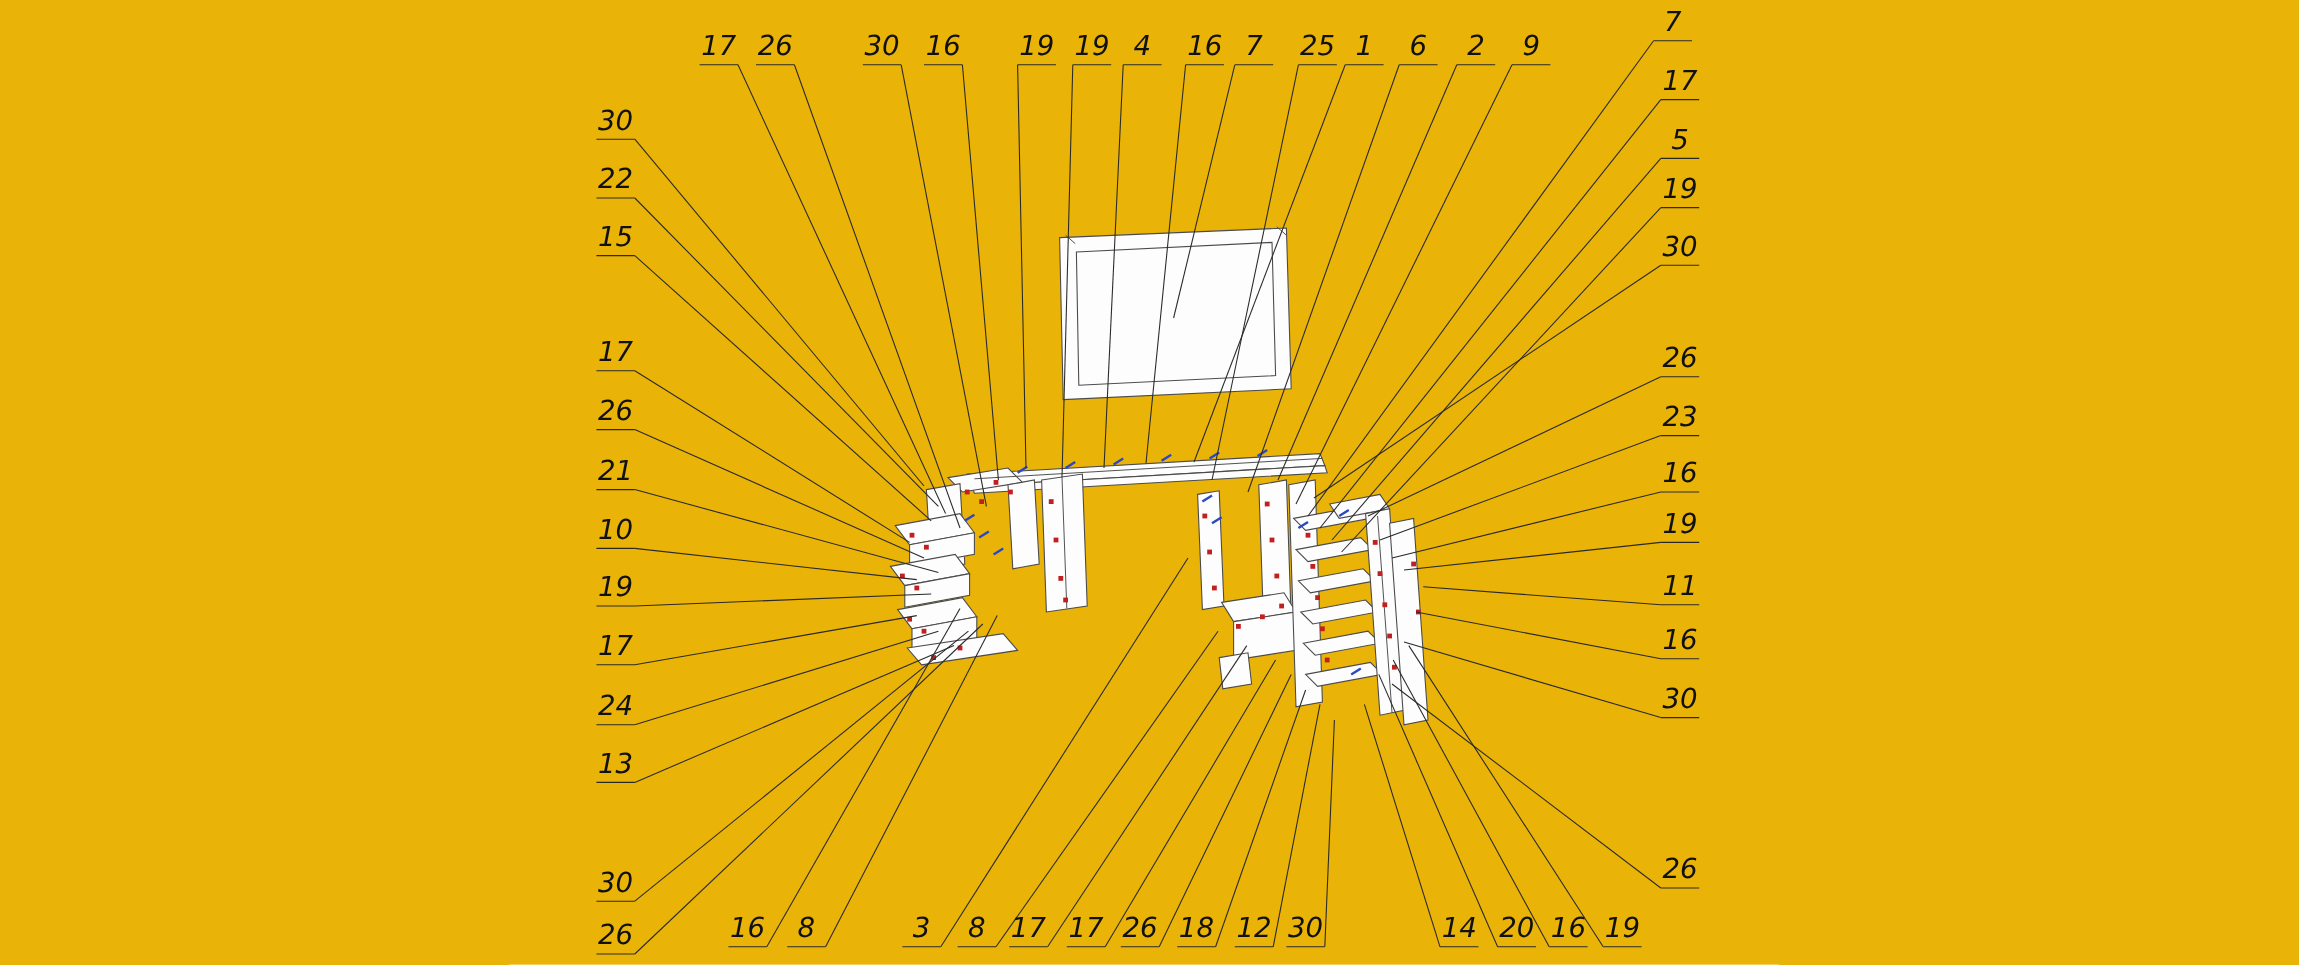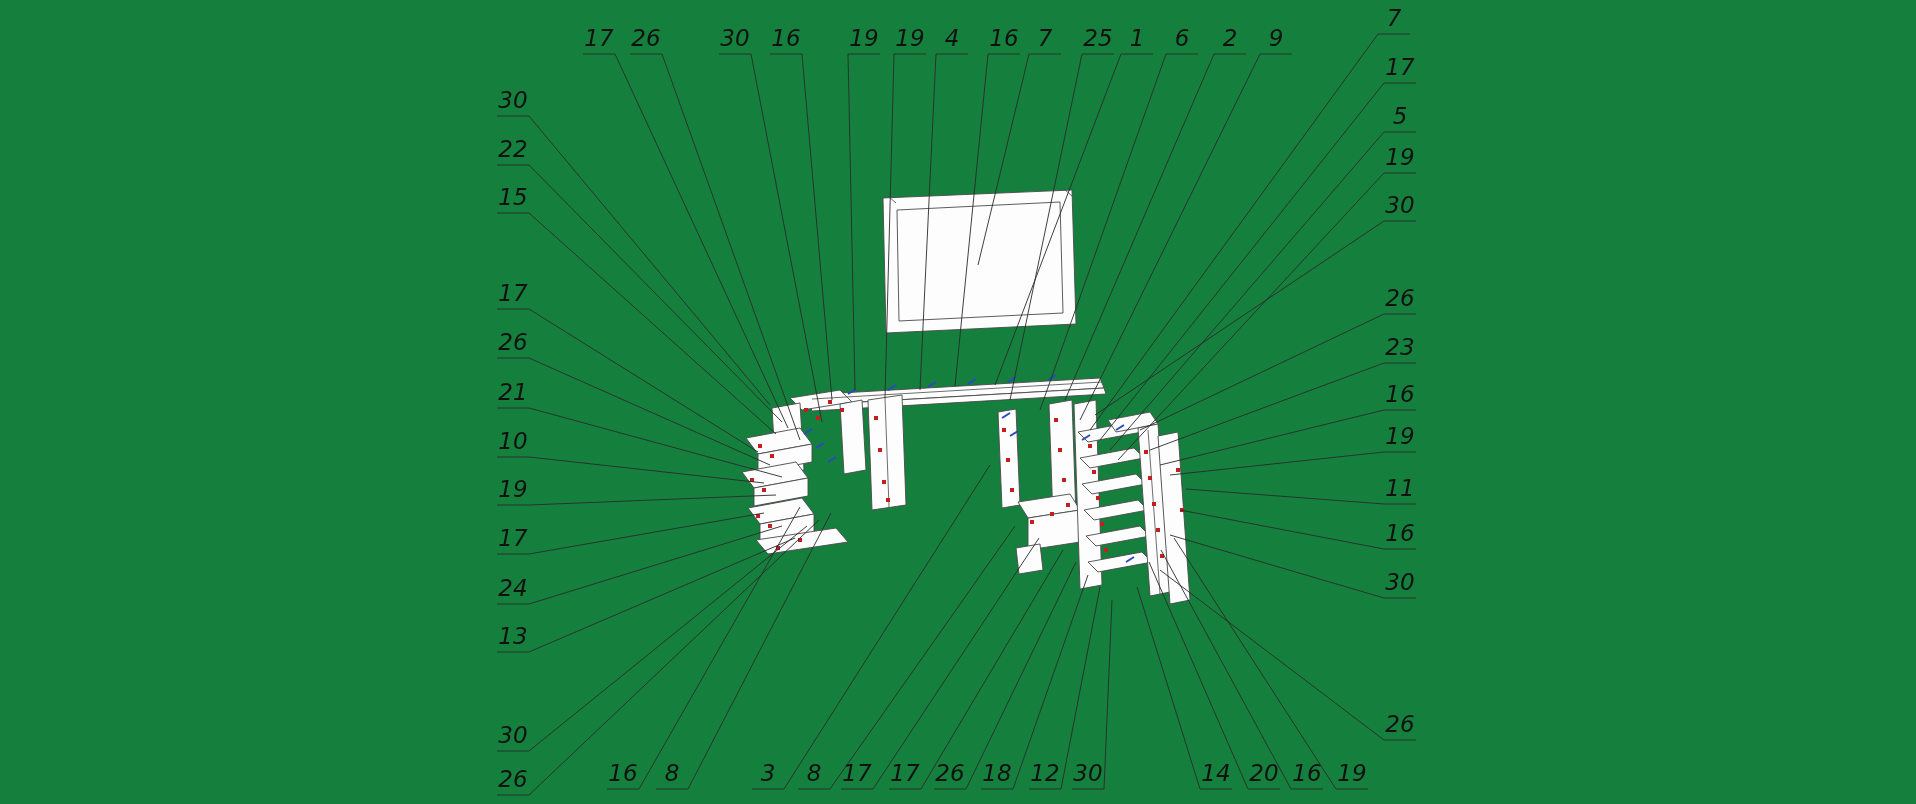--- a/index.html
+++ b/index.html
@@ -1,16 +1,16 @@
 <!DOCTYPE html>
 <html><head>
 <meta charset="utf-8">
 <style>
   html,body{margin:0;padding:0;background:#ffffff;}
-  .stage{position:relative;width:1916px;height:804px;background:#15803d;overflow:hidden;}
+  .stage{position:relative;width:1916px;height:804px;background:#eab308;overflow:hidden;}
   svg{position:absolute;left:0;top:0;}
   .panel{fill:#fdfdfd;stroke:#4a4a4a;stroke-width:0.9;}
   .leader{stroke:#2a2a2a;stroke-width:0.9;fill:none;}
   .thin{stroke:#4a4a4a;stroke-width:0.8;}
   .red{fill:#c22020;stroke:none;}
   .blue{stroke:#2a48c2;stroke-width:2;}
   .num{font-family:"DejaVu Sans",sans-serif;font-style:italic;font-size:23px;fill:#111111;text-anchor:middle;}
 </style>
 </head>
 <body>

